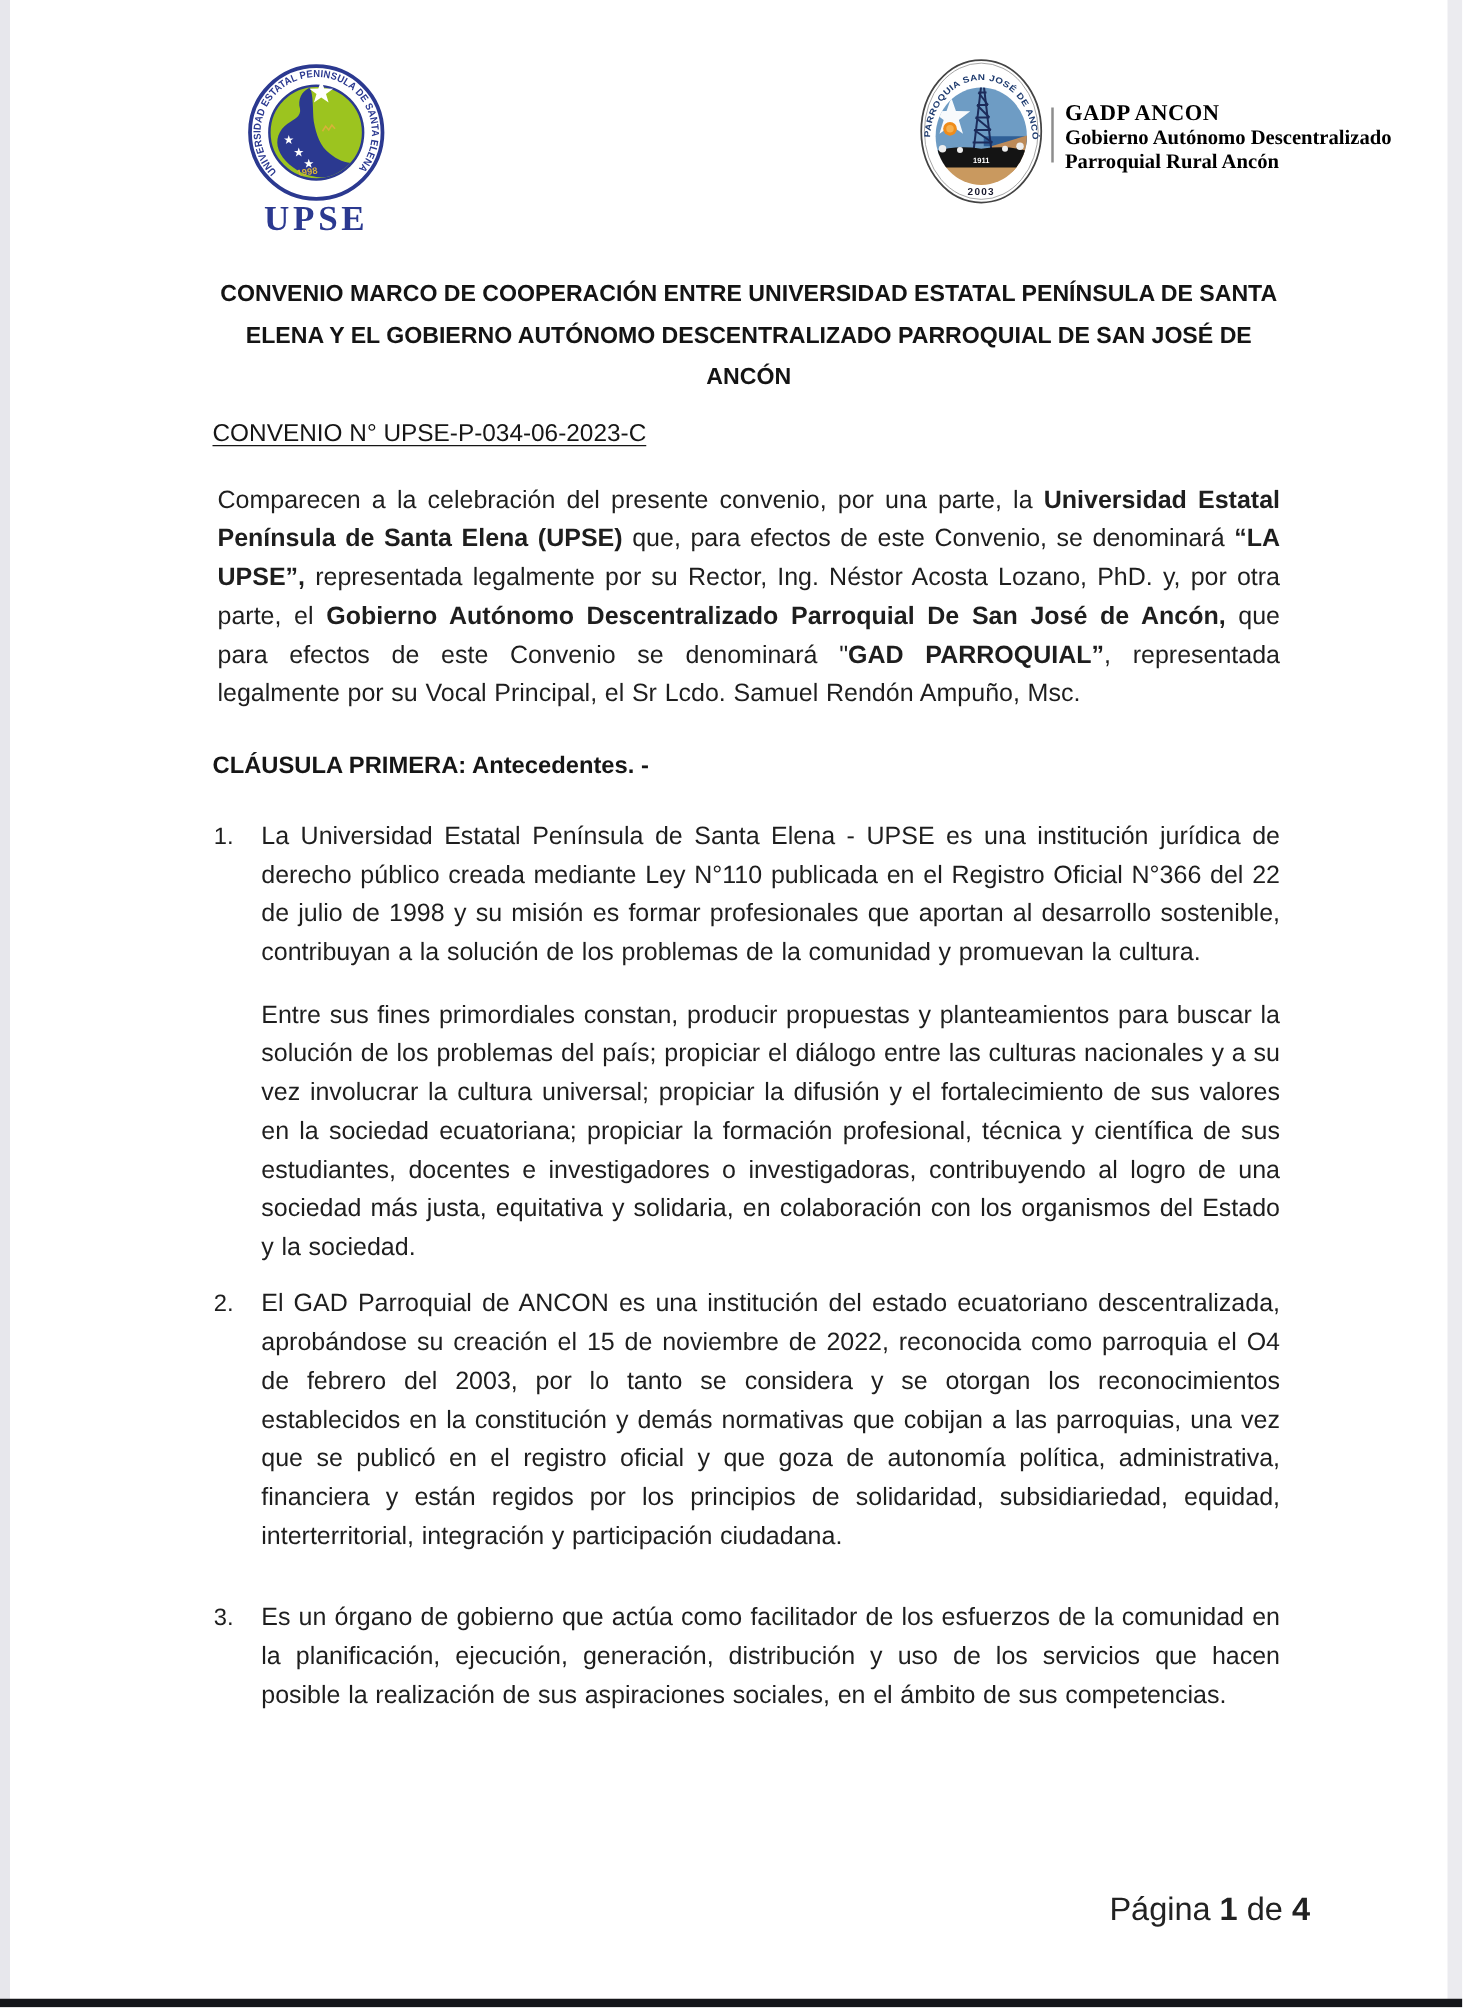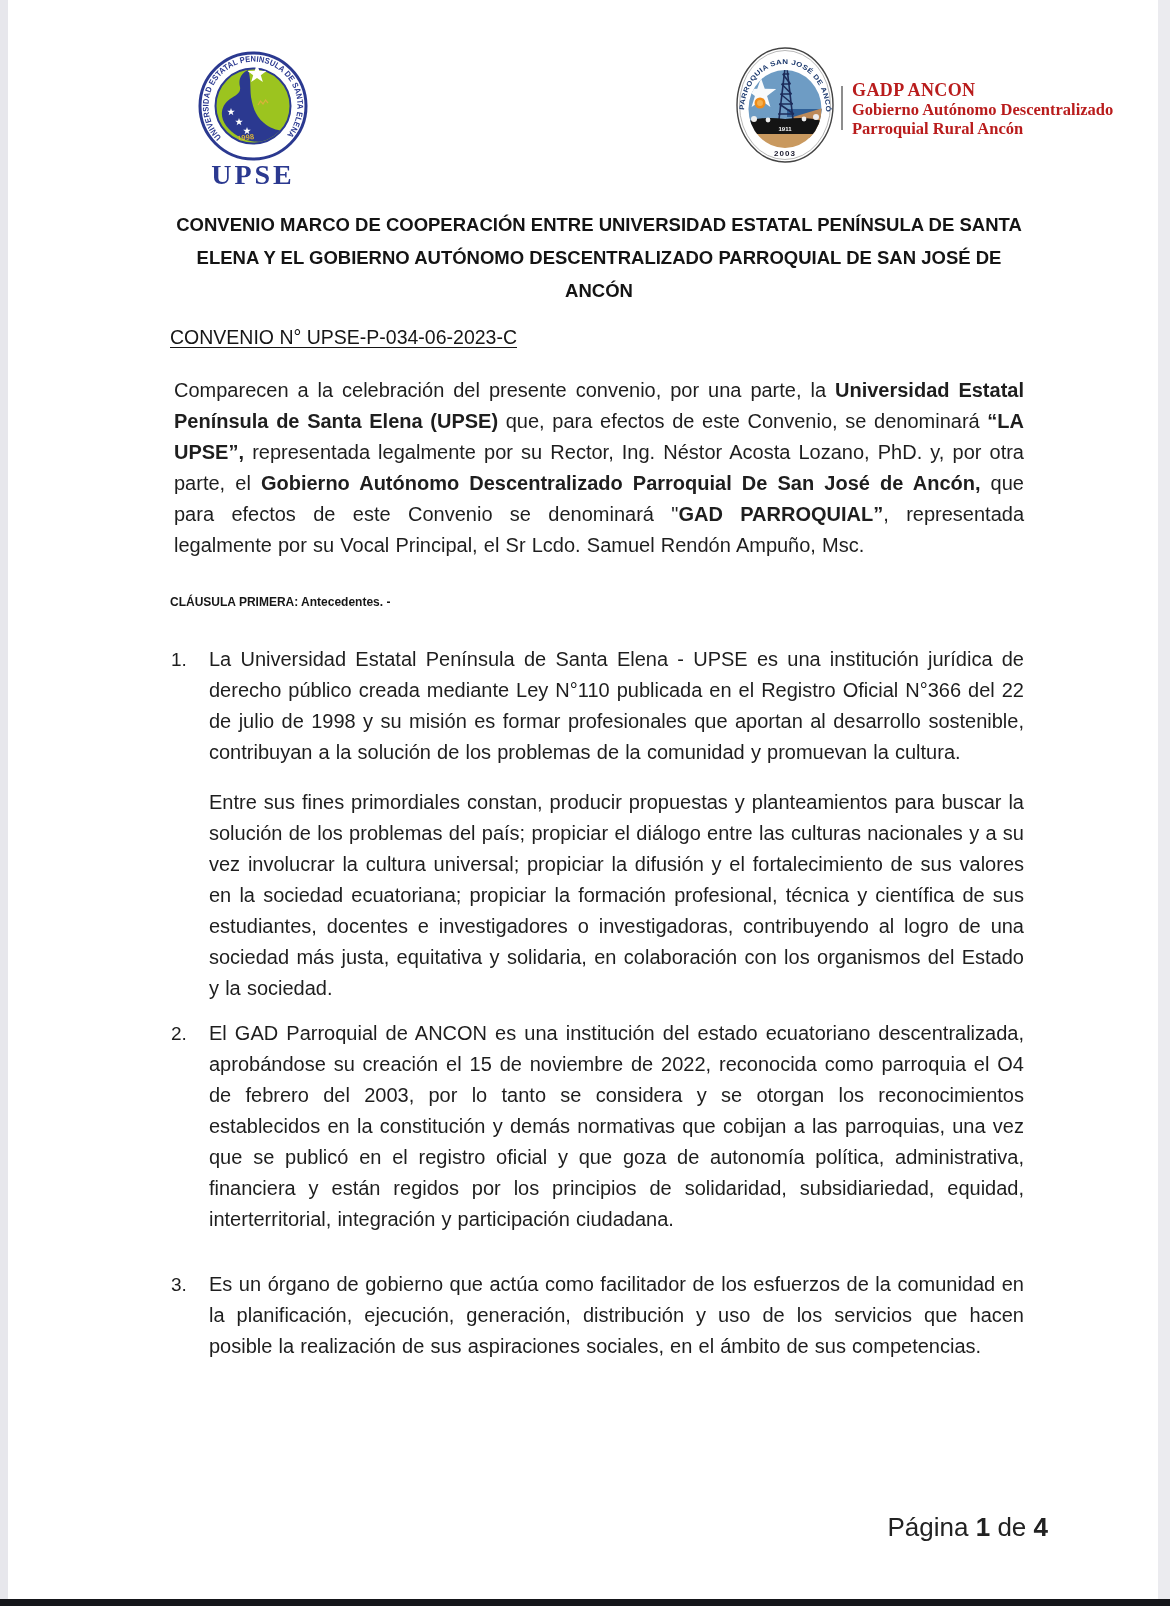--- a/index.html
+++ b/index.html
@@ -5,32 +5,32 @@
   html,body{margin:0;padding:0;background:#ffffff;}
   .viewport{position:relative;width:1170px;height:1606px;background:#ffffff;overflow:hidden;
             font-family:"Liberation Sans",sans-serif;color:#1e1e1e;}
   .edge-left{position:absolute;left:0;top:0;width:8px;height:1606px;background:#e7e7ec;z-index:5;}
   .edge-right{position:absolute;right:0;top:0;width:12px;height:1606px;background:#ebebef;z-index:5;}
   .bottom-bar{position:absolute;left:0;bottom:0;width:1170px;height:7px;background:#15161a;z-index:6;}
 
   .upse-logo{position:absolute;left:194px;top:50px;width:118px;height:140px;}
   .ancon-header{position:absolute;left:735px;top:46px;display:flex;align-items:flex-start;}
   .gadp-sep{width:0;border-left:2px solid #8d8d8d;height:44px;margin:40px 0 0 6px;}
-  .gadp-text{margin:34px 0 0 9px;font-family:"Liberation Serif",serif;color:#b91c1c;white-space:nowrap;}
+  .gadp-text{margin:34px 0 0 9px;font-family:"Liberation Serif",serif;color:#000000;white-space:nowrap;}
   .gadp-name{font-size:18px;font-weight:bold;letter-spacing:.4px;line-height:20px;}
   .gadp-line{font-size:16.5px;line-height:19px;font-weight:bold;}
 
-  .content{position:absolute;left:170px;top:200px;width:858px;}
+  .content{position:absolute;left:170px;top:210px;width:858px;}
   .doc-title{margin:8px 0 0;font-size:18.5px;line-height:33px;font-weight:700;text-align:center;color:#141414;}
   .convenio{margin-top:15px;font-size:19.5px;line-height:31px;color:#161616;}
   .convenio span{text-decoration:underline;text-underline-offset:3px;}
   .para{margin:4px;font-size:20px;line-height:31px;text-align:justify;word-spacing:.6px;color:#1e1e1e;}
   .mt-intro{margin-top:22px;}
   .mt-agree{margin-top:21px;}
-  .clause-heading{margin:26px 0 0;font-size:12px;line-height:31px;font-weight:700;color:#161616;}
+  .clause-heading{margin:26px 0 0;font-size:19px;line-height:31px;font-weight:700;color:#161616;}
   .clause{position:relative;padding-left:35px;}
   .c1{margin-top:26px;}
   .c2{margin-top:14px;}
   .c3{margin-top:34px;}
   .clause .num{position:absolute;left:1px;top:0;font-size:19px;line-height:31px;}
   .clause p.extra{margin-top:19px;}
   b{font-weight:700;}
 
   .footer{position:absolute;top:1512px;right:122px;font-size:26px;color:#222;}
 </style>

